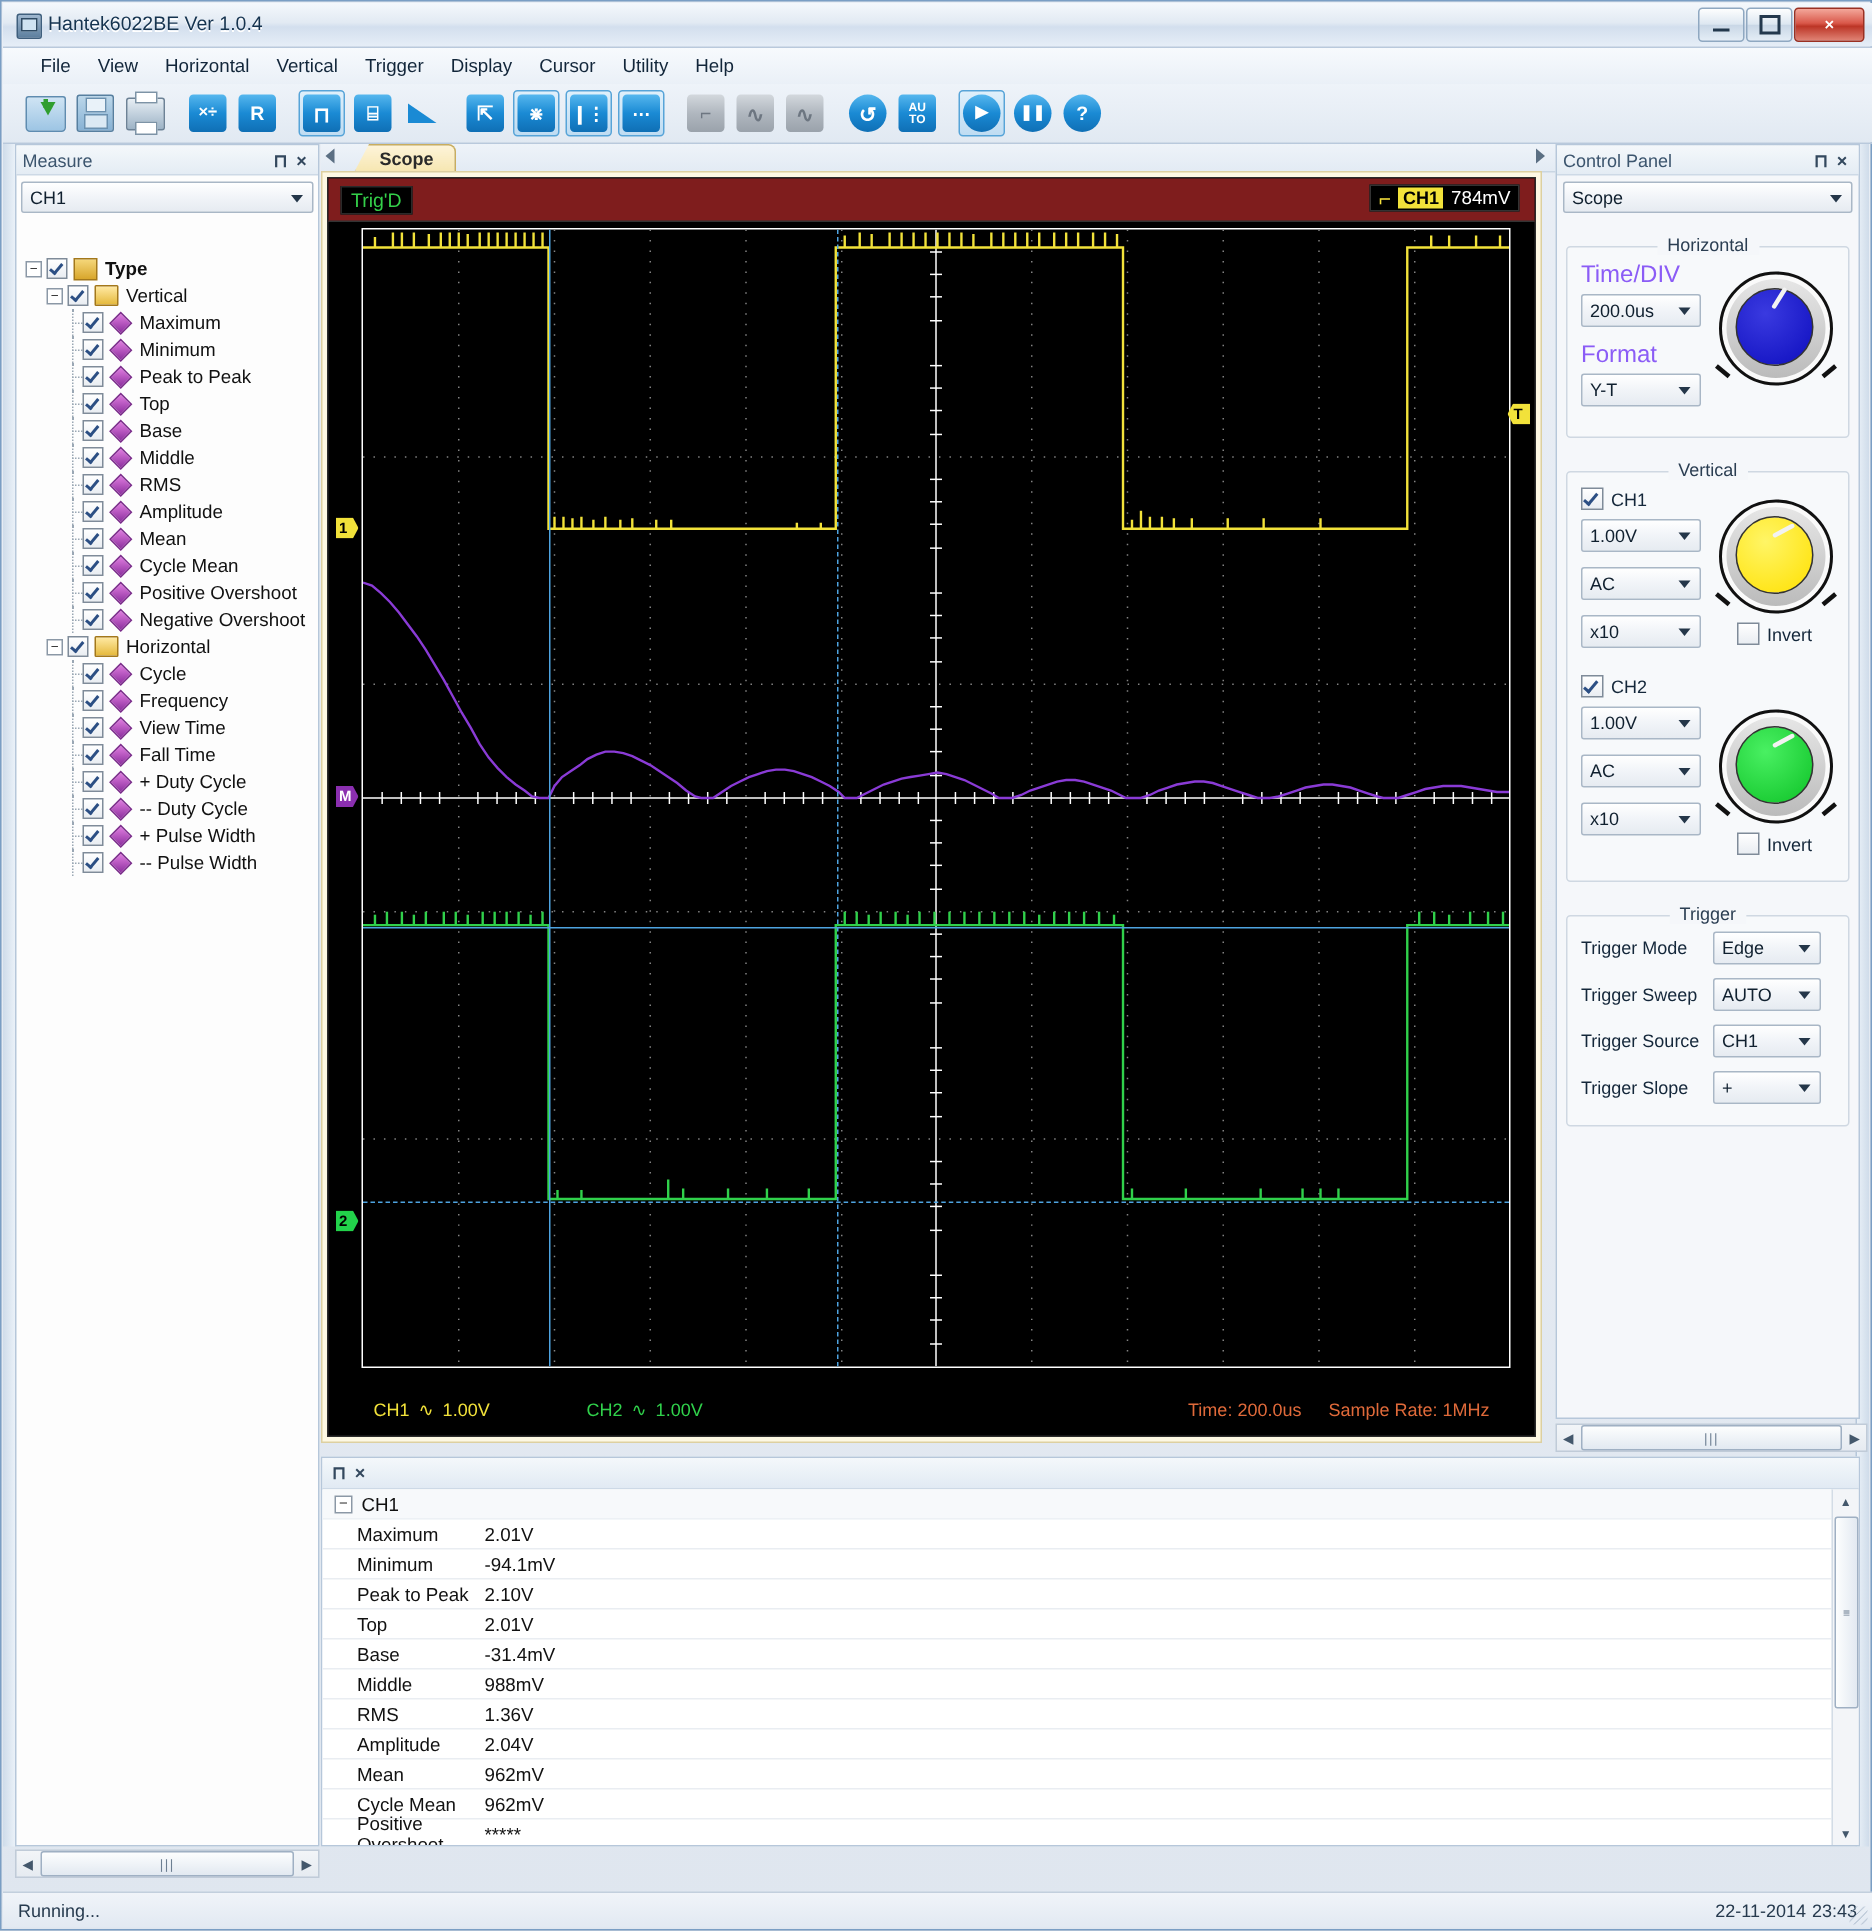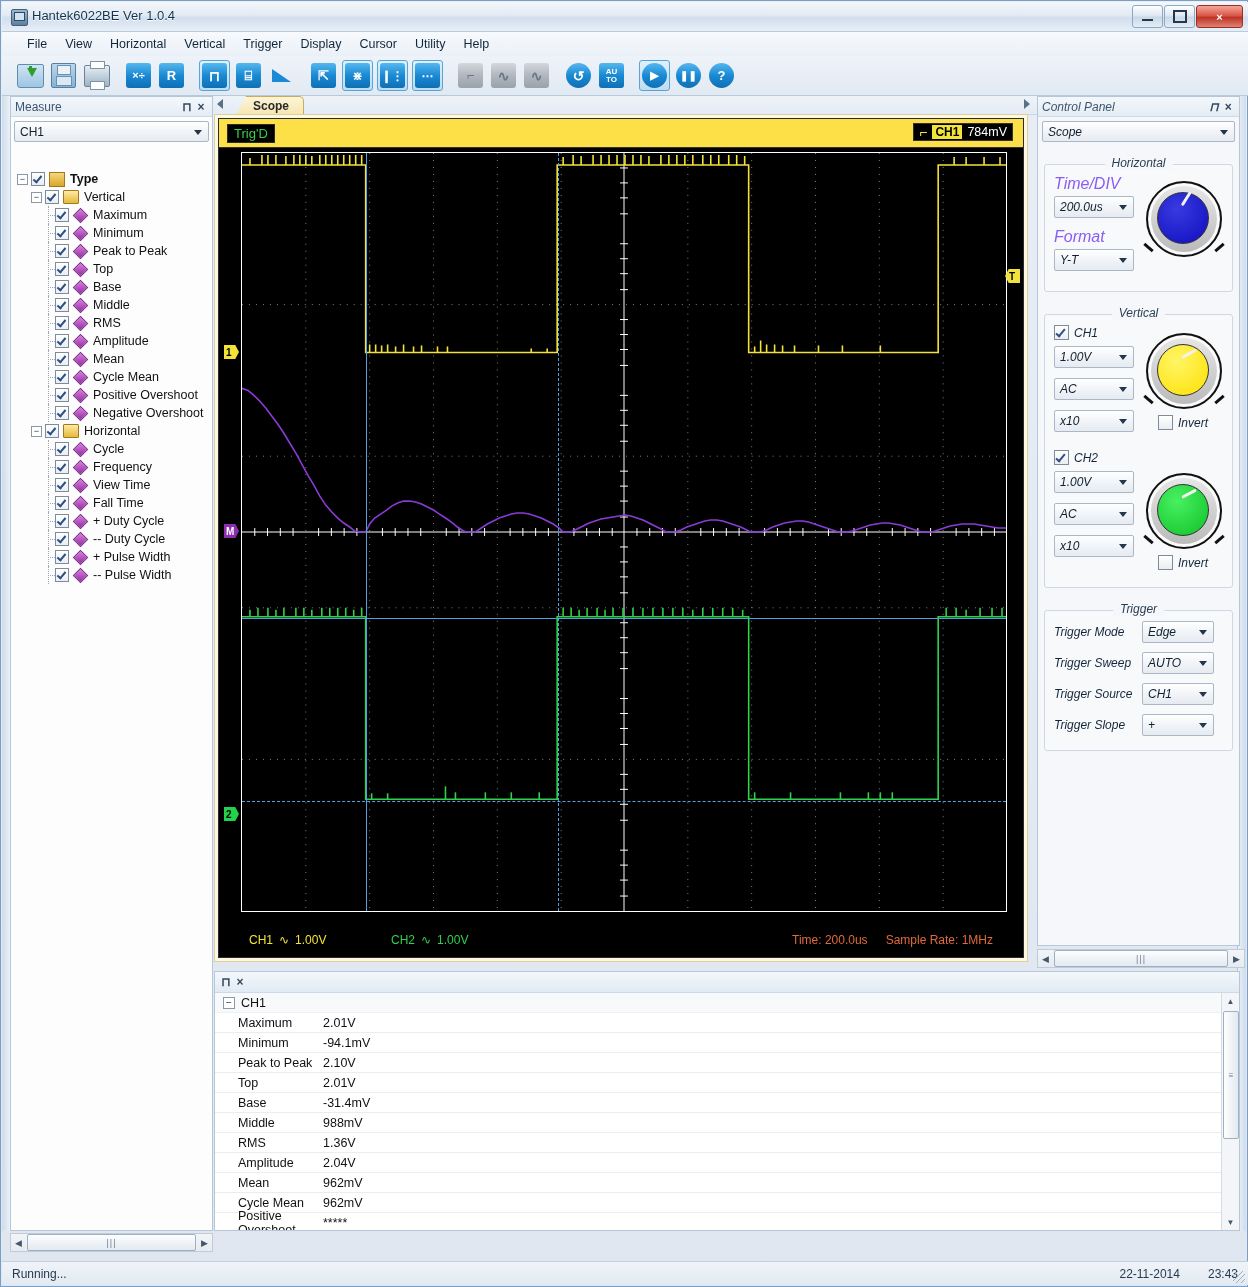--- a/index.html
+++ b/index.html
@@ -186,21 +186,21 @@
   }
   .scopebox{
     position:absolute;left:0;top:18px;width:814px;height:848px;
     background:#fdf8e3;border:1px solid #ddd0a0;box-sizing:border-box;padding:3px;
   }
   .scopeinner{
     position:relative;width:100%;height:100%;background:#000;box-sizing:border-box;
     border:1px solid #2b2b2b;
   }
   .trigbar{
-    position:absolute;left:0;top:0;right:0;height:28px;background:#fde047;
+    position:absolute;left:0;top:0;right:0;height:28px;background:#7f1d1d;
     border-bottom:1px solid #333;
     text-align:right;
   }
   .trigd{
     position:absolute;left:8px;top:5px;background:#000;border:1px solid #2a2a2a;
     color:#34d04a;font-size:13px;padding:1px 6px;font-family:"Liberation Sans",sans-serif;
   }
   .trigright{
     position:absolute;right:10px;top:4px;display:flex;align-items:center;gap:5px;
     background:#000;padding:1px 5px;border:1px solid #333;
@@ -256,21 +256,21 @@
   .sbarrow{width:15px;height:17px;display:flex;align-items:center;justify-content:center;color:#44586c;font-size:9px;}
   .sbthumb{
     flex:1;height:15px;margin:0 1px;border:1px solid #9fb0c3;border-radius:2px;
     background:linear-gradient(180deg,#fdfefe,#e2e9f1);
     display:flex;align-items:center;justify-content:center;color:#6d7f92;font-size:9px;letter-spacing:1px;
   }
 
   
   .ctrlpanel{
     position:absolute;left:1036px;top:95px;width:203px;height:850px;
-    background:#f5f7fa;border:1px solid #b6c7da;box-sizing:border-box;font-style:italic;
+    background:#f5f7fa;border:1px solid #b6c7da;box-sizing:border-box;
   }
   .cp-combo{margin:4px 4px 0 4px;height:21px;}
   .cp-body{padding:0 6px;}
   .group{
     position:relative;border:1px solid #cfd8e2;border-radius:3px;margin-top:16px;
     background:#f7f9fb;
   }
   .group>.gtitle{
     position:absolute;top:-9px;left:50%;transform:translateX(-50%);
     background:#f5f7fa;padding:0 7px;font-size:12px;color:#2b3e52;white-space:nowrap;
@@ -356,21 +356,21 @@
   }
 
   
   .statusbar{
     position:absolute;left:1px;bottom:1px;width:1246px;height:24px;
     background:linear-gradient(180deg,#f0f4f9,#e2e9f2);
     border-top:1px solid #c2cfdd;
     display:flex;align-items:center;justify-content:space-between;
     padding:0 10px;box-sizing:border-box;font-size:12px;color:#263a4e;
   }
-  .status-right{display:flex;gap:28px;}
+  .status-right{display:flex;gap:4px;}
   .grip{
     position:absolute;right:3px;bottom:2px;width:12px;height:12px;
     background:
       linear-gradient(135deg,transparent 45%,#9fb0c3 45%,#9fb0c3 55%,transparent 55%) 0 0/5px 5px;
   }
 </style>
 </head>
 <body>
 
 <div class="app">

